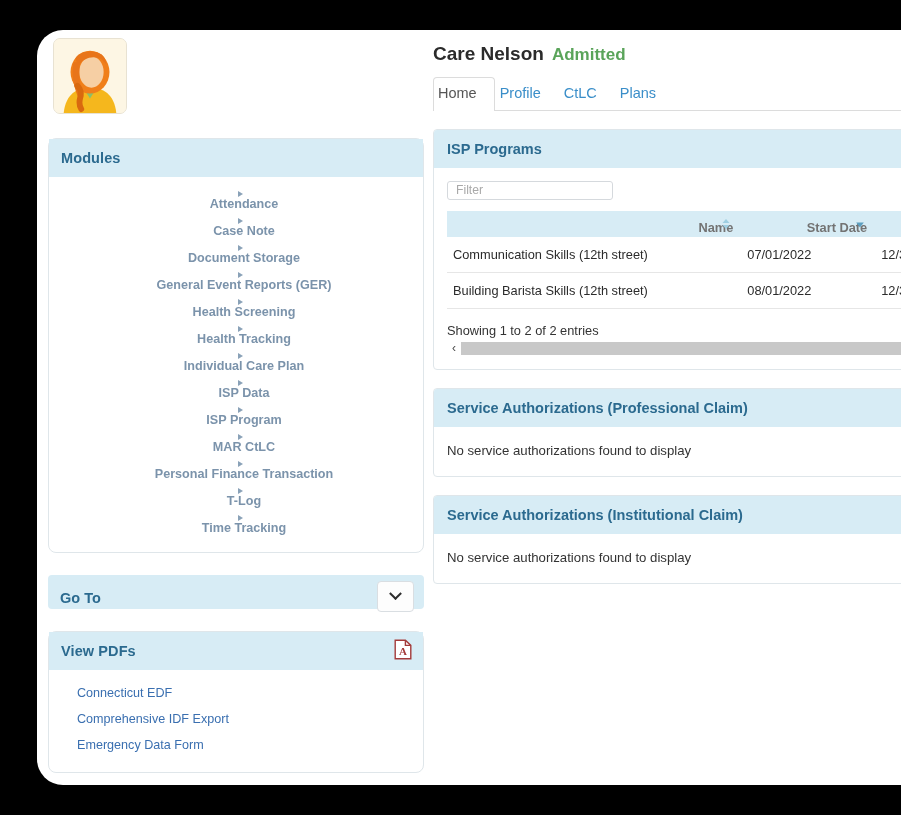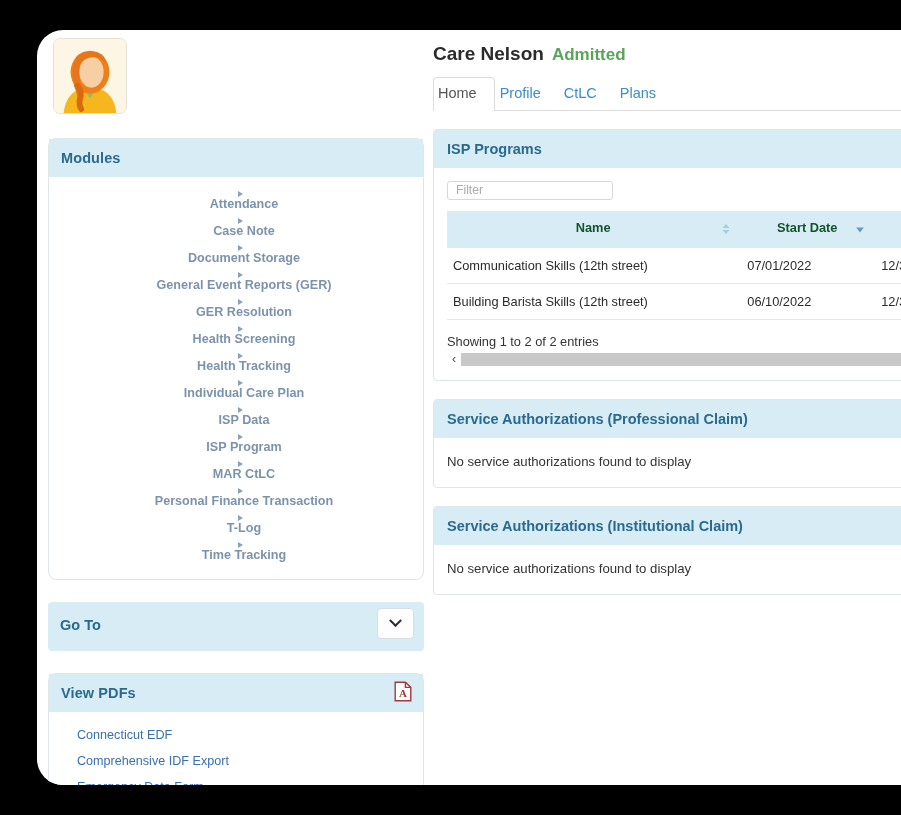--- a/index.html
+++ b/index.html
@@ -97,21 +97,21 @@
     border-bottom: 3.6px solid transparent;
     margin-right: 7px;
     flex: 0 0 auto;
   }
 
   
   #goto-panel {
     border: none;
     background: #d7ecf5;
     border-radius: 4px;
-    height: 49px;
+    height: 34px;
     position: relative;
     margin-bottom: 22px;
   }
   #goto-label {
     position: absolute;
     left: 12px; top: 15px;
     font-size: 14.5px;
     font-weight: bold;
     color: #2b6a8f;
   }
@@ -244,25 +244,25 @@
 
   
   #isp-table {
     width: 560px;
     border-collapse: collapse;
     margin-top: 11px;
     table-layout: fixed;
   }
   #isp-table th {
     background: #d7ecf5;
-    color: #14532d;
+    color: #737373;
     font-size: 12.8px;
     font-weight: bold;
-    text-align: center;
-    padding: 9px 8px 13px 6px;
+    text-align: right;
+    padding: 9px 8px 2px 6px;
     position: relative;
     white-space: nowrap;
   }
   #isp-table td {
     font-size: 12.8px;
     color: #2b2b2b;
     padding: 10px 8px 10px 6px;
     border-bottom: 1px solid #e6e6e6;
     white-space: nowrap;
     overflow: hidden;
@@ -349,24 +349,20 @@
                 <span class="caret-right"></span>
                 <span>Case Note</span>
               </div>
               <div class="module-item">
                 <span class="caret-right"></span>
                 <span>Document Storage</span>
               </div>
               <div class="module-item">
                 <span class="caret-right"></span>
                 <span>General Event Reports (GER)</span>
-              </div>
-              <div class="module-item">
-                <span class="caret-right"></span>
-                <span>GER Resolution</span>
               </div>
               <div class="module-item">
                 <span class="caret-right"></span>
                 <span>Health Screening</span>
               </div>
               <div class="module-item">
                 <span class="caret-right"></span>
                 <span>Health Tracking</span>
               </div>
               <div class="module-item">
@@ -471,21 +467,21 @@
                 </tr>
               </thead>
               <tbody id="isp-tbody">
                   <tr>
                     <td class="col-name">Communication Skills (12th street)</td>
                     <td class="col-start">07/01/2022</td>
                     <td class="col-end">12/31/2022</td>
                   </tr>
                   <tr>
                     <td class="col-name">Building Barista Skills (12th street)</td>
-                    <td class="col-start">06/10/2022</td>
+                    <td class="col-start">08/01/2022</td>
                     <td class="col-end">12/31/2022</td>
                   </tr>
                 </tbody>
             </table>
 
             <div id="table-footer">Showing 1 to 2 of 2 entries</div>
 
             <div id="hscroll">
               <div id="hscroll-arrow">‹</div>
               <div id="hscroll-track"></div>

